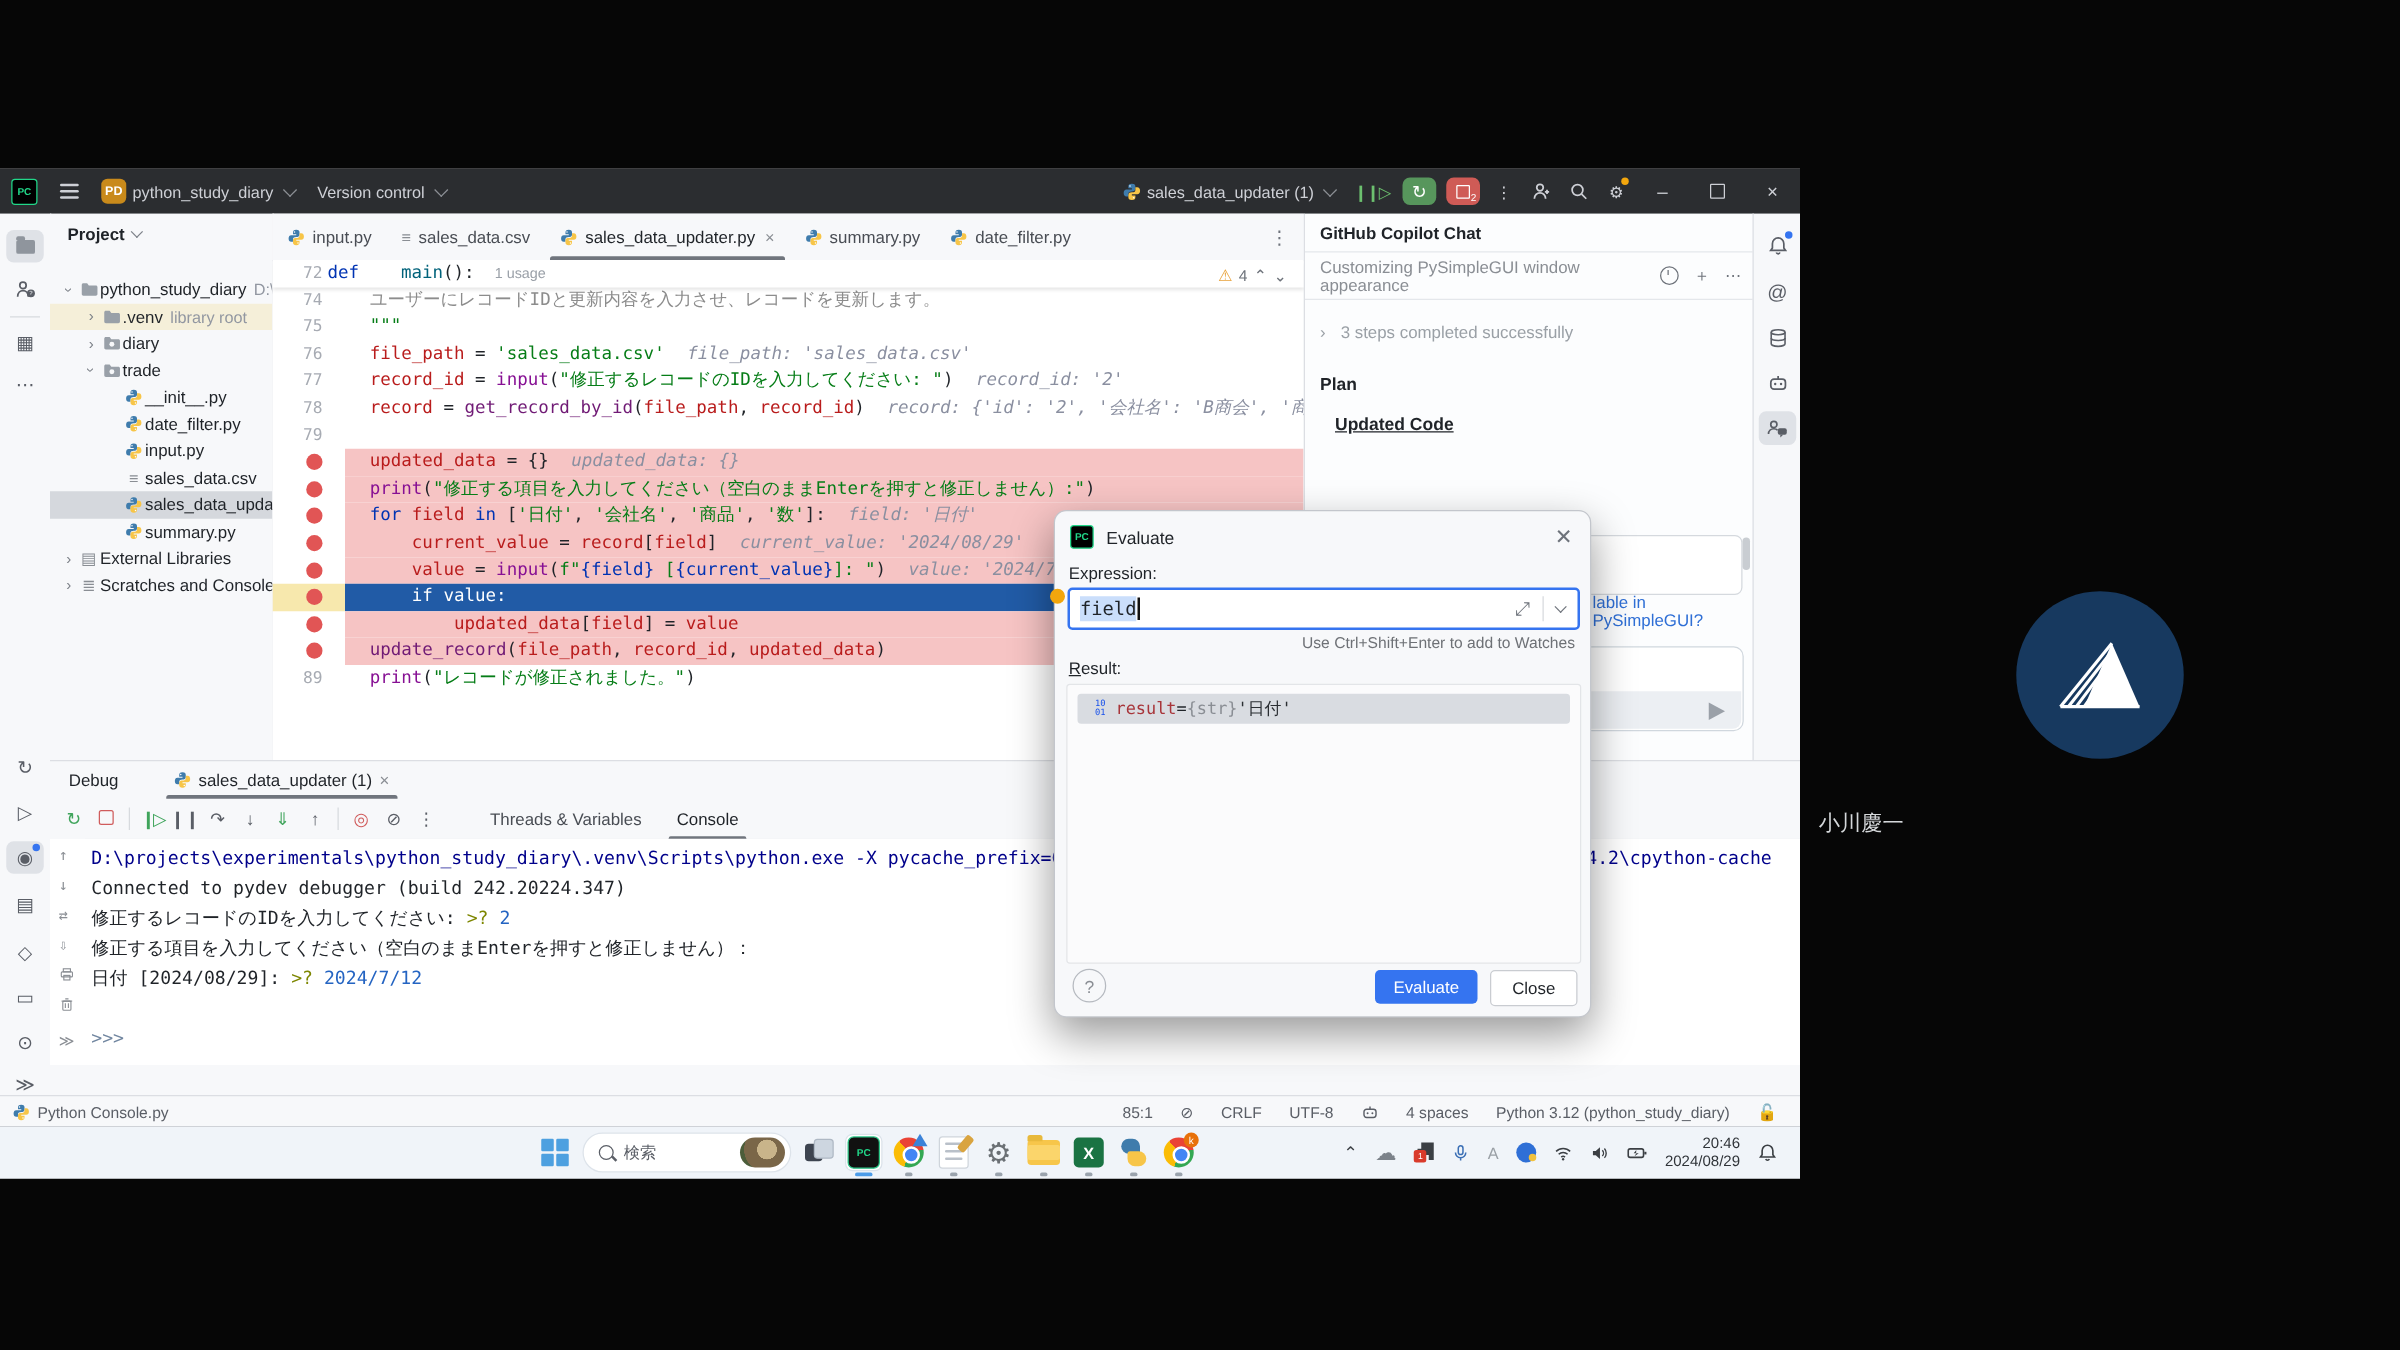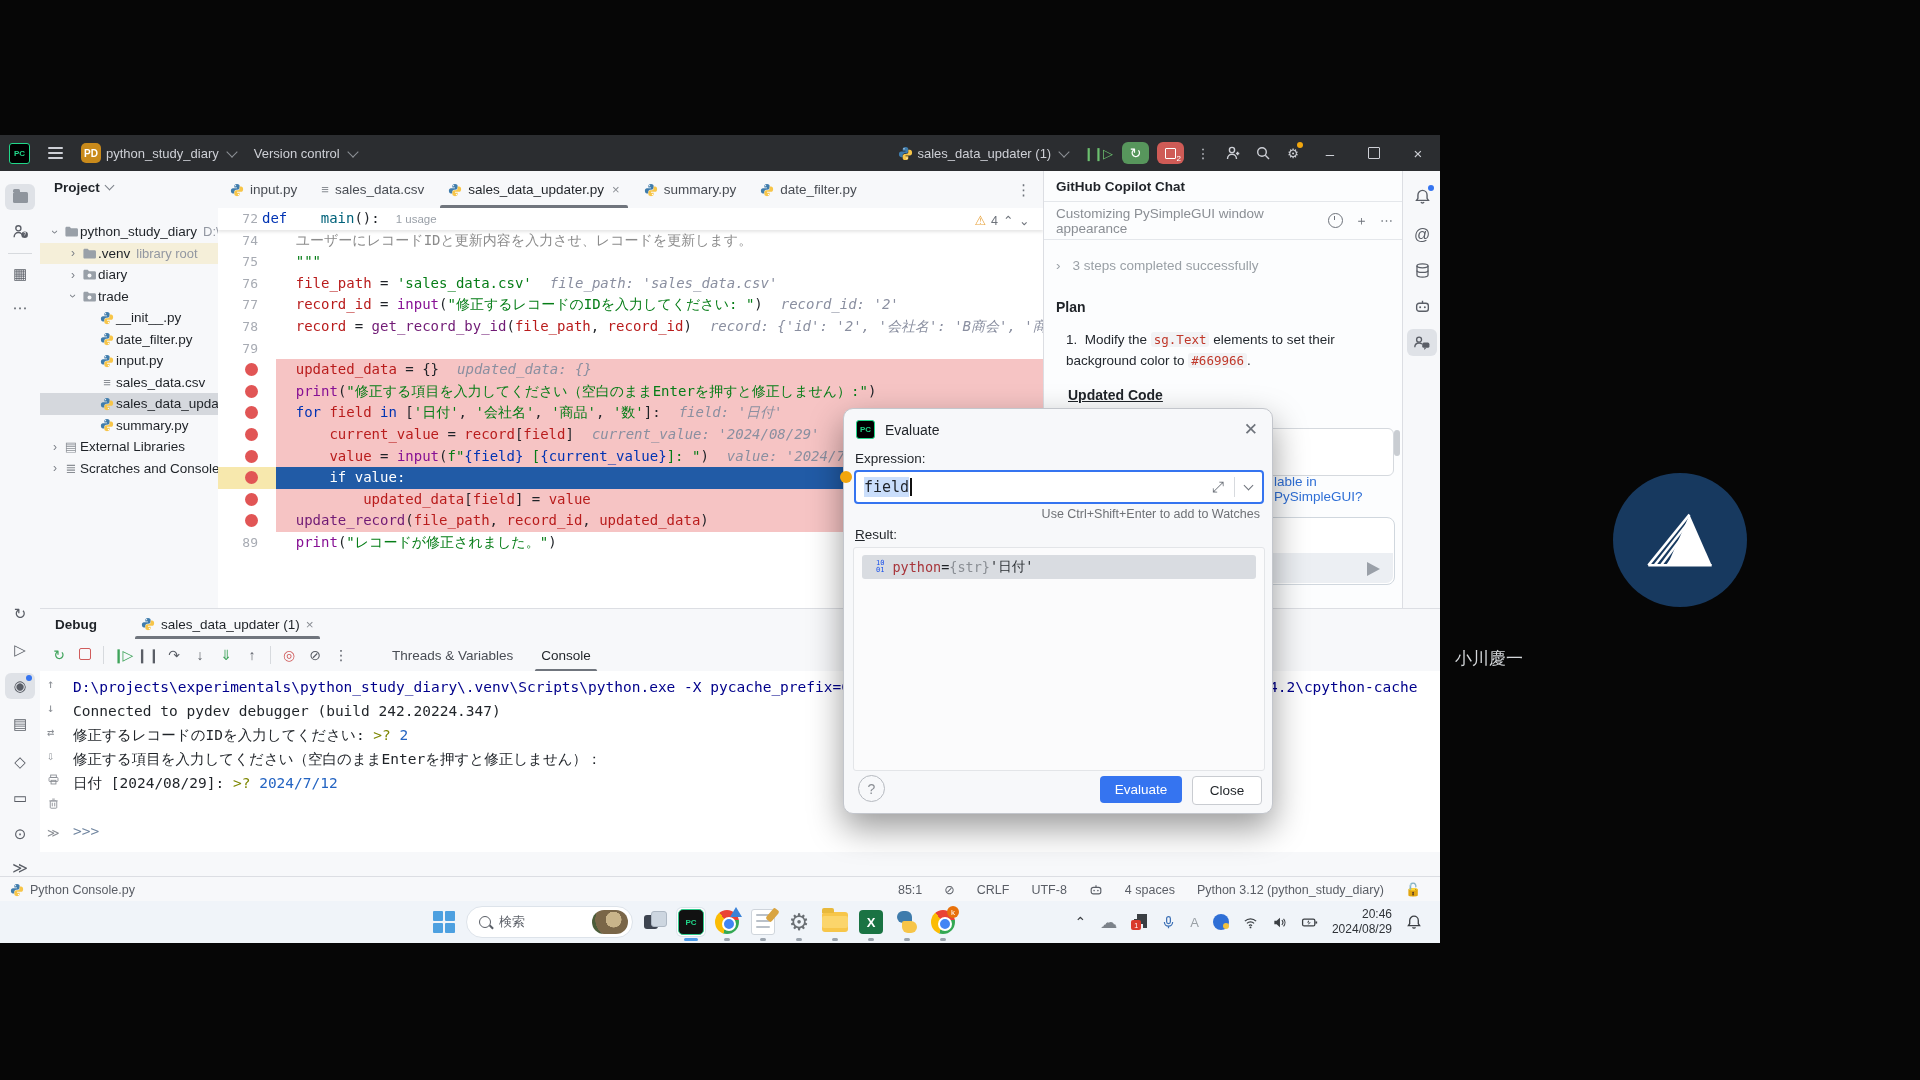--- a/index.html
+++ b/index.html
@@ -107,21 +107,21 @@
   .sendtri{position:absolute;right:14px;bottom:8px;width:0;height:0;border-left:13px solid #9aa0a8;
            border-top:7px solid transparent;border-bottom:7px solid transparent;}
   
   .rightstrip{position:absolute;left:1402px;top:36px;width:38px;height:437px;background:#f7f8fa;border-left:1px solid #dcdee3;}
   .rsi{position:absolute;left:4px;width:30px;height:27px;border-radius:6px;display:flex;align-items:center;
        justify-content:center;color:#5a5e66;}
   .rsi.active{background:#dfe2e7;}
   
   .debug{position:absolute;left:40px;top:473px;width:1400px;height:268px;background:#f7f8fa;border-top:1px solid #dcdee3;}
   .dbg-row1{height:30px;display:flex;align-items:center;font-size:13.5px;color:#1f2328;}
-  .dbg-title{font-weight:bold;margin-left:15px;}
+  .dbg-title{font-weight:normal;margin-left:15px;}
   .dbg-tab{display:flex;align-items:center;gap:6px;margin-left:38px;height:100%;position:relative;padding:0 6px;}
   .dbg-tab:after{content:"";position:absolute;left:0;right:0;bottom:0;height:3px;background:#70757d;border-radius:2px 2px 0 0;}
   .dbg-row2{height:32px;display:flex;align-items:center;border-bottom:1px solid #e2e4e9;}
   .dbico{width:26px;text-align:center;font-size:14px;color:#5a5e66;}
   .dbico.green{color:#3fa45b;} .dbico.red{color:#d05c5c;}
   .stop-ic{display:inline-block;width:10px;height:10px;border:1.8px solid #d05c5c;border-radius:2px;}
   .dbsep{width:1px;height:18px;background:#d7dade;margin:0 5px;}
   .dbg-vtabs{display:flex;margin-left:24px;height:100%;align-items:center;font-size:13.5px;color:#494d54;}
   .dtab{padding:0 14px;height:100%;display:flex;align-items:center;position:relative;}
   .dtab.active{color:#1f2328;}
@@ -579,23 +579,20 @@
           <span class="clockic"></span>
           <span>＋</span>
           <span>⋯</span>
         </span>
       </div>
       <div class="cp-steps">
         <span>›</span>
         <span>3 steps completed successfully</span>
       </div>
       <div class="cp-plan">Plan</div>
-      <div class="cp-item">1.&nbsp;
-        <span>Modify the </span><span class="codechip">sg.Text</span><span> elements to set their background color to </span><span class="codechip">#669966</span><span>.</span>
-      </div>
       <div class="cp-updated">Updated Code</div>
       <div class="cp-codebox"></div>
       <div class="cp-scroll"></div>
       <div class="cp-link">lable in PySimpleGUI?</div>
       <div class="cp-input">
         <span class="cp-ph">ands</span>
         <span class="cp-inbar"></span>
         <span class="sendtri"></span>
       </div>
     </div>
@@ -718,21 +715,21 @@
         <span>⤢</span>
         <span class="dlg-insep"></span>
         <span class="chvd" style="border-color:#6e737b;margin:0 6px 3px 0"></span>
       </span>
     </div>
     <div class="dlg-hint">Use Ctrl+Shift+Enter to add to Watches</div>
     <div class="dlg-result-label">Result:</div>
     <div class="dlg-resultpanel">
       <div class="res-row">
         <span class="strico">10<br>01</span>
-        <span class="res-name">python</span>
+        <span class="res-name">result</span>
           <span class="res-eq"> = </span>
           <span class="res-type">{str} </span>
           <span class="res-val">'日付'</span>
       </div>
     </div>
     <div class="dlg-help">?</div>
     <div class="btn btn-primary">Evaluate</div>
     <div class="btn btn-sec">Close</div>
   </div>
 

